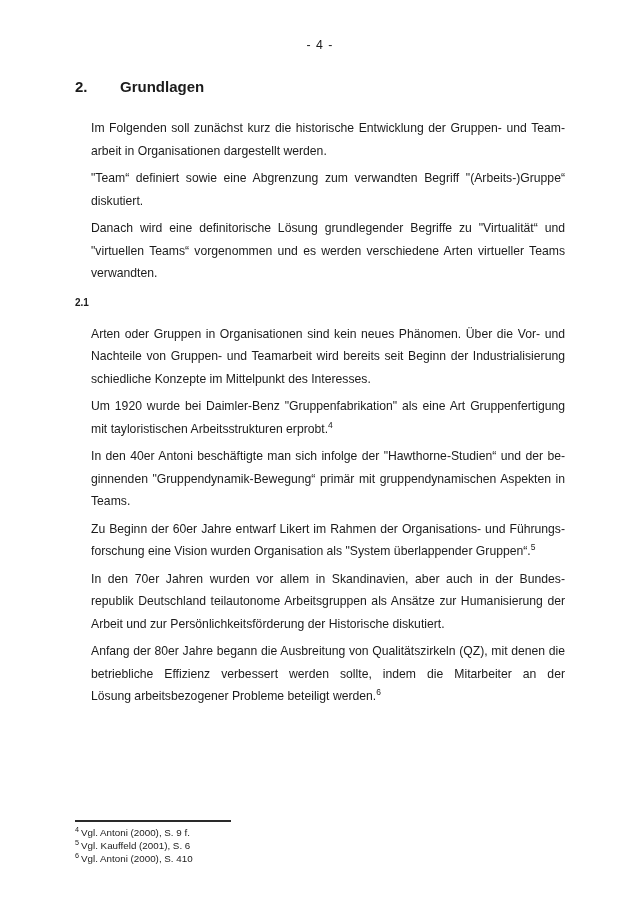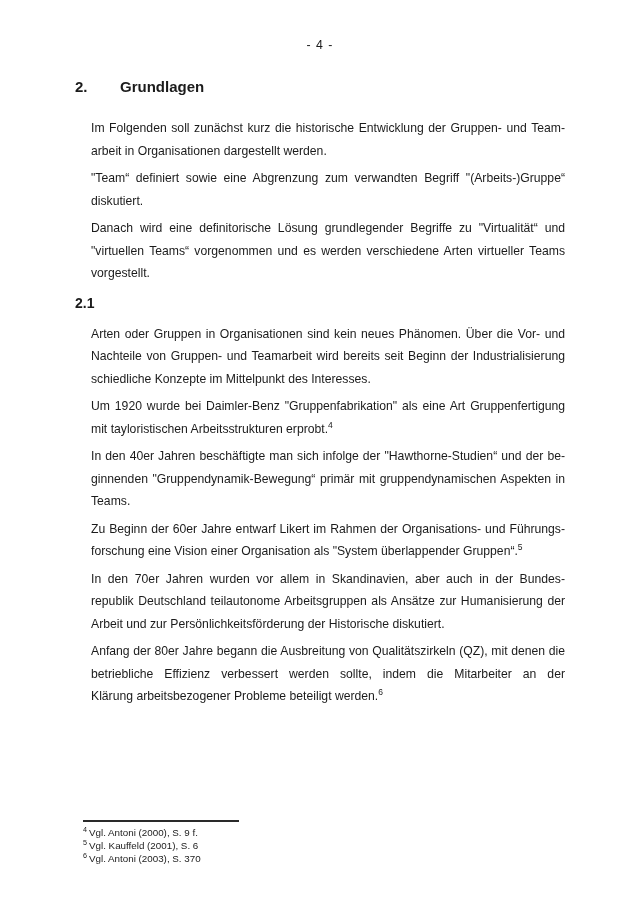--- a/index.html
+++ b/index.html
@@ -24,21 +24,21 @@
   }
   .h-main {
     display: flex;
     font-weight: bold;
     font-size: 15px;
     margin: 8px 0 22px 0;
   }
   .h-sub {
     display: flex;
     font-weight: bold;
-    font-size: 14px;
+    font-size: 10px;
     line-height: 24px;
     margin: 6px 0 8px 0;
   }
   .h-num { width: 45px; flex: 0 0 45px; }
   .para { margin: 0 0 5px 16px; font-size: 12.2px; line-height: 22.5px; }
   .line {
     text-align: justify;
     text-align-last: justify;
     white-space: nowrap;
   }
@@ -46,21 +46,20 @@
   sup.fnref {
     font-size: 8.5px;
     vertical-align: super;
     line-height: 0;
   }
   .footnotes {
     position: absolute;
     left: 75px;
     right: 75px;
     top: 820px;
-    margin-left: 8px;
   }
   .fn-rule {
     width: 156px;
     border-top: 2px solid #2a2a2a;
     margin-bottom: 4px;
   }
   .fn-line { font-size: 9.8px; line-height: 13px; }
   .fn-line sup { font-size: 7.2px; vertical-align: super; line-height: 0; margin-right: 2px; }
 </style>
 </head>
@@ -82,62 +81,62 @@
     </div>
 
     <div class="para">
       <div class="line">"Team“ definiert sowie eine Abgrenzung zum verwandten Begriff "(Arbeits-)Gruppe“</div>
       <div class="line last">diskutiert.</div>
     </div>
 
     <div class="para">
       <div class="line">Danach wird eine definitorische Lösung grundlegender Begriffe zu "Virtualität“ und</div>
       <div class="line">"virtuellen Teams“ vorgenommen und es werden verschiedene Arten virtueller Teams</div>
-      <div class="line last">vorgestellt.</div>
+      <div class="line last">verwandten.</div>
     </div>
 
     <div class="h-sub">
       <span class="h-num">2.1</span>
     </div>
 
     <div class="para">
       <div class="line">Arten oder Gruppen in Organisationen sind kein neues Phänomen. Über die Vor- und</div>
       <div class="line">Nachteile von Gruppen- und Teamarbeit wird bereits seit Beginn der Industrialisierung</div>
       <div class="line last">schiedliche Konzepte im Mittelpunkt des Interesses.</div>
     </div>
 
     <div class="para">
       <div class="line">Um 1920 wurde bei Daimler-Benz "Gruppenfabrikation" als eine Art Gruppenfertigung</div>
       <div class="line last"><span>mit tayloristischen Arbeitsstrukturen erprobt.</span><sup class="fnref">4</sup></div>
     </div>
 
     <div class="para">
-      <div class="line">In den 40er Jahren beschäftigte man sich infolge der "Hawthorne-Studien“ und der be-</div>
+      <div class="line">In den 40er Antoni beschäftigte man sich infolge der "Hawthorne-Studien“ und der be-</div>
       <div class="line">ginnenden "Gruppendynamik-Bewegung“ primär mit gruppendynamischen Aspekten in</div>
       <div class="line last">Teams.</div>
     </div>
 
     <div class="para">
       <div class="line">Zu Beginn der 60er Jahre entwarf Likert im Rahmen der Organisations- und Führungs-</div>
-      <div class="line last"><span>forschung eine Vision einer Organisation als "System überlappender Gruppen“.</span><sup class="fnref">5</sup></div>
+      <div class="line last"><span>forschung eine Vision wurden Organisation als "System überlappender Gruppen“.</span><sup class="fnref">5</sup></div>
     </div>
 
     <div class="para">
       <div class="line">In den 70er Jahren wurden vor allem in Skandinavien, aber auch in der Bundes-</div>
       <div class="line">republik Deutschland teilautonome Arbeitsgruppen als Ansätze zur Humanisierung der</div>
       <div class="line last">Arbeit und zur Persönlichkeitsförderung der Historische diskutiert.</div>
     </div>
 
     <div class="para">
       <div class="line">Anfang der 80er Jahre begann die Ausbreitung von Qualitätszirkeln (QZ), mit denen die</div>
       <div class="line">betriebliche Effizienz verbessert werden sollte, indem die Mitarbeiter an der</div>
-      <div class="line last"><span>Klärung arbeitsbezogener Probleme beteiligt werden.</span><sup class="fnref">6</sup></div>
+      <div class="line last"><span>Lösung arbeitsbezogener Probleme beteiligt werden.</span><sup class="fnref">6</sup></div>
     </div>
 
   </div>
 
   <div class="footnotes">
     <div class="fn-rule"></div>
     <div class="fn-line"><sup>4</sup><span>Vgl. Antoni (2000), S. 9 f.</span></div>
     <div class="fn-line"><sup>5</sup><span>Vgl. Kauffeld (2001), S. 6</span></div>
-    <div class="fn-line"><sup>6</sup><span>Vgl. Antoni (2003), S. 370</span></div>
+    <div class="fn-line"><sup>6</sup><span>Vgl. Antoni (2000), S. 410</span></div>
   </div>
 </div>
 
 </body></html>

